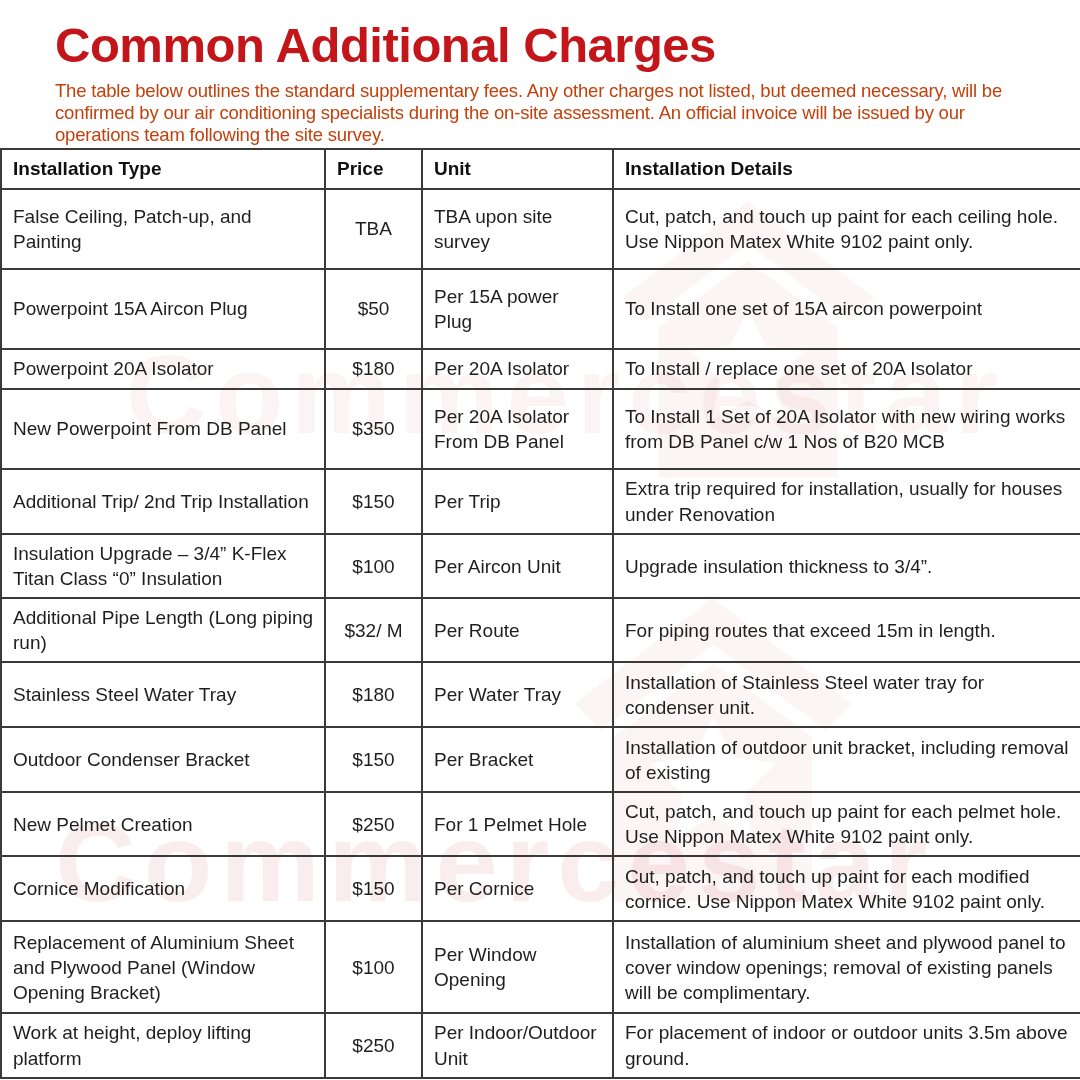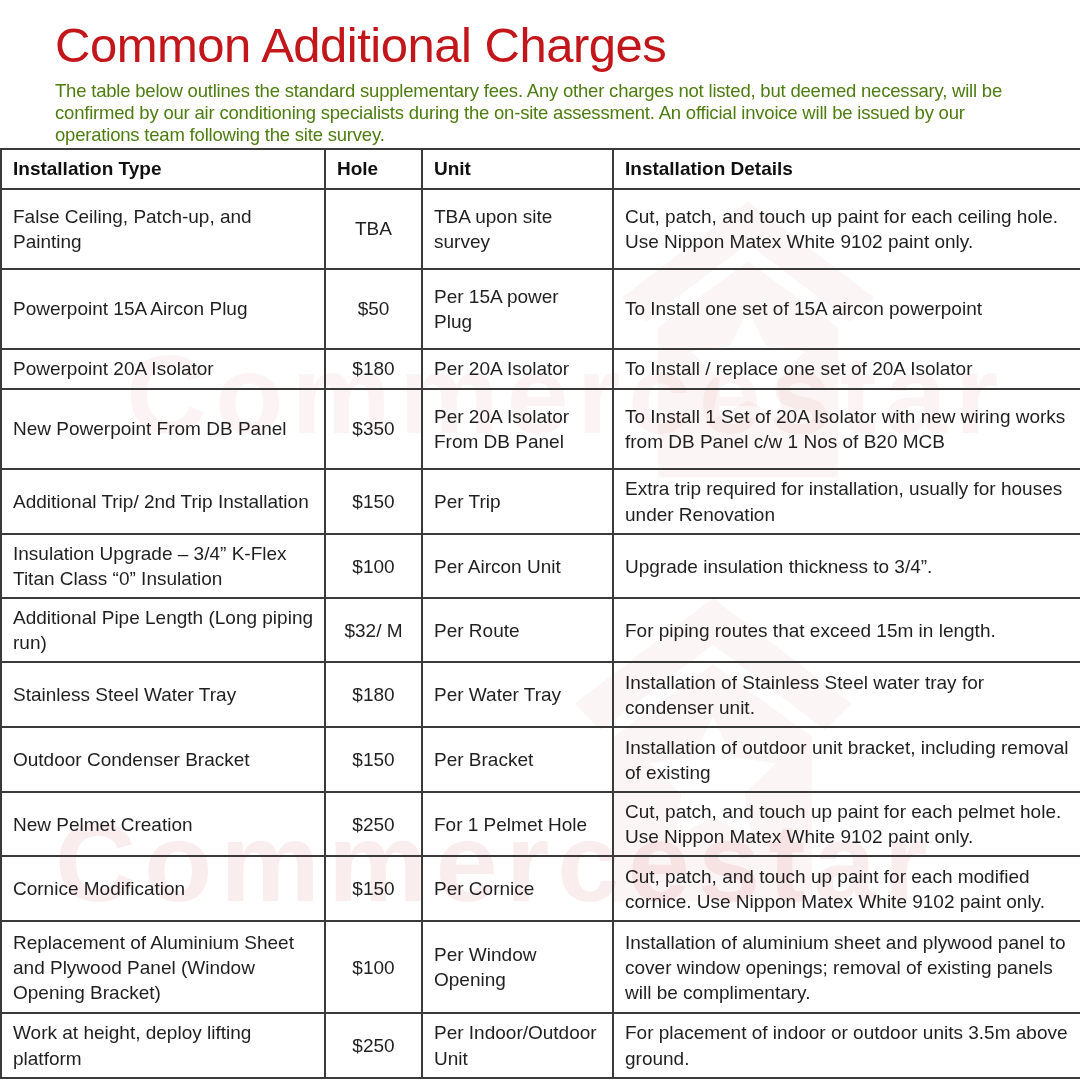--- a/index.html
+++ b/index.html
@@ -1,24 +1,24 @@
 <!DOCTYPE html>
 <html><head>
 <meta charset="utf-8">
 <style>
   * { margin:0; padding:0; box-sizing:border-box; }
   html,body { width:1080px; height:1080px; overflow:hidden; background:#ffffff;
     font-family:"Liberation Sans", sans-serif; position:relative; }
 
   
   .page-header { position:absolute; left:55px; top:20px; width:990px; }
-  .page-title { font-size:49px; font-weight:400; letter-spacing:-0.5px;
+  .page-title { font-size:49px; font-weight:700; letter-spacing:-0.5px;
     color:#c3161b; line-height:1.05; }
   .page-subtitle { margin-top:9px; font-size:18.5px; line-height:1.17;
-    letter-spacing:-0.2px; color:#4d7c0f; max-width:1000px; }
+    letter-spacing:-0.2px; color:#c2410c; max-width:1000px; }
 
   
   .wm-text { position:absolute; font-weight:800; white-space:nowrap;
     font-size:112px; letter-spacing:8px; pointer-events:none; z-index:0; }
   .wm-text-upper { left:126px; top:330px; color:rgba(200,55,55,0.055); }
   .wm-text-lower { left:55px;  top:798px; color:rgba(200,55,55,0.09); }
   .wm-logo { position:absolute; pointer-events:none; z-index:0; }
   .wm-logo-upper { left:598px; top:182px; width:300px; height:315px; }
   .wm-logo-lower { left:548px; top:585px; width:330px; height:330px; }
 
@@ -58,21 +58,21 @@
 <table class="charges-table">
   <colgroup>
     <col style="width:324px">
       <col style="width:97px">
     <col style="width:191px">
       <col style="width:468px">
   </colgroup>
   <thead>
     <tr class="h44">
       <th>Installation Type</th>
-      <th>Hole</th>
+      <th>Price</th>
       <th>Unit</th>
       <th>Installation Details</th>
     </tr>
   </thead>
   <tbody>
     <tr class="h68">
       <td>False Ceiling, Patch-up, and Painting</td>
       <td class="col-price-cell">TBA</td>
       <td>TBA upon site survey</td>
       <td>Cut, patch, and touch up paint for each ceiling hole. Use Nippon Matex White 9102 paint only.</td>

